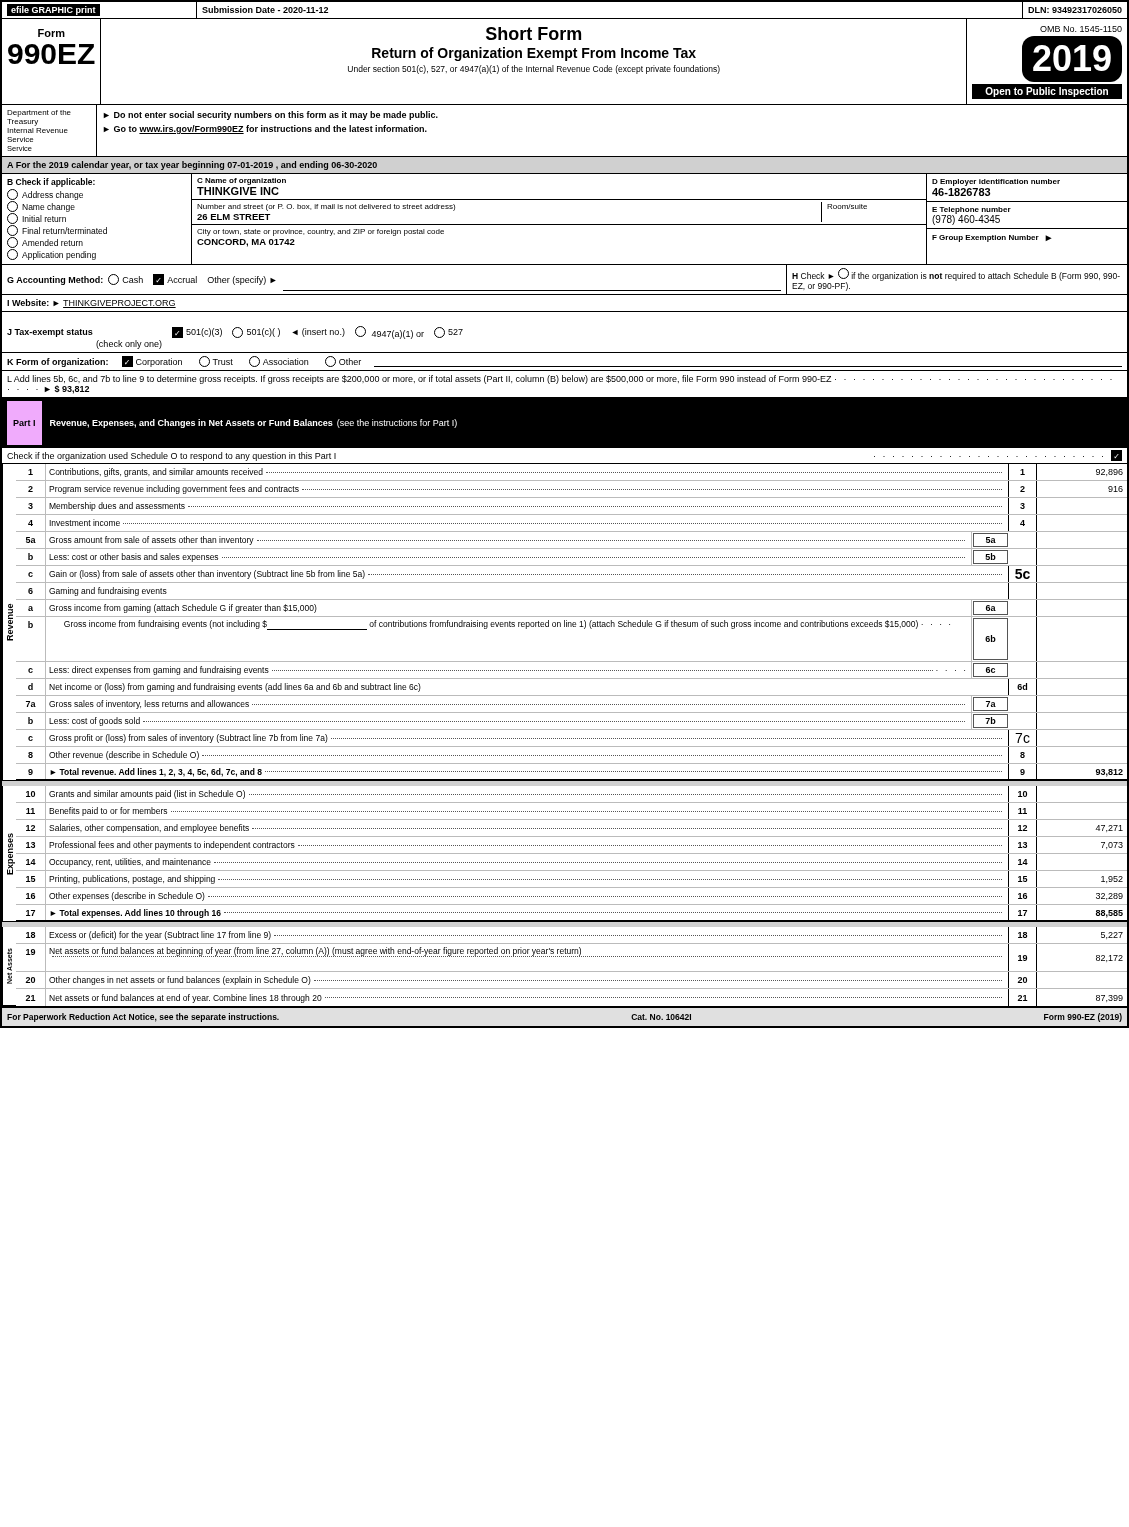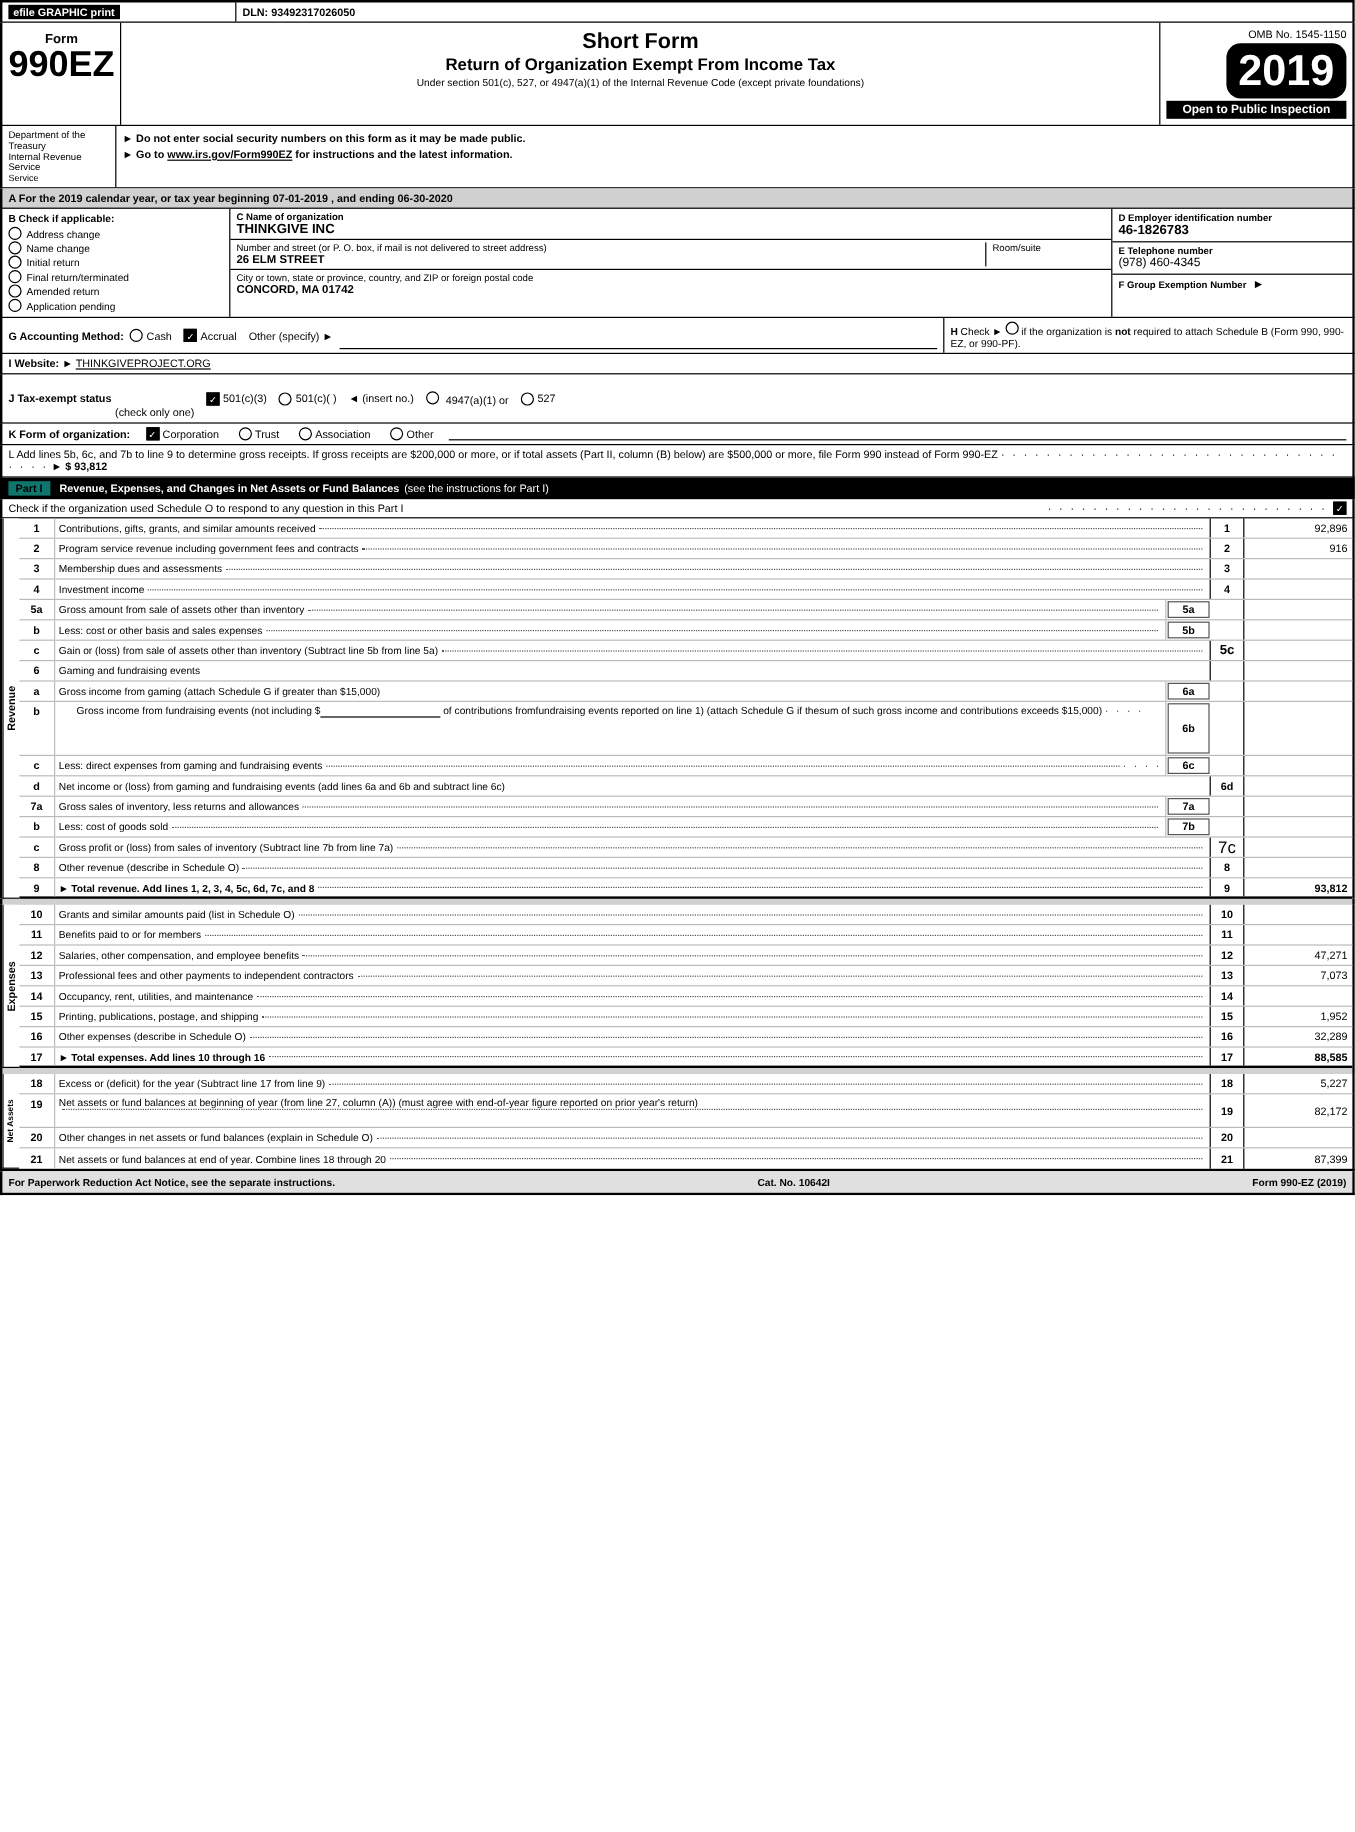--- a/index.html
+++ b/index.html
@@ -14,20 +14,23 @@
   </style>
 </head>
 <body>
 
 <div class="page">
 
   <div style="display:flex; border: 2px solid #000; border-bottom: 1px solid #000;">
     <div style="flex: 0 0 195px; border-right: 1px solid #000; padding: 3px 5px; font-size: 9px;">
       <span style="background:#000; color:#fff; padding:1px 4px; font-size:9px; font-weight:bold;">efile GRAPHIC print</span>
     </div>
+    <div style="flex: 1; border-right: 1px solid #000; padding: 3px 5px; font-size: 9px; font-weight: bold;">
+      <span>Submission Date - 2020-11-12</span>
+    </div>
     <div style="padding: 3px 5px; font-size: 9px; font-weight: bold;">
       <span>DLN: 93492317026050</span>
     </div>
   </div>
 
   <div style="display:flex; border-left: 2px solid #000; border-right: 2px solid #000; border-bottom: 1px solid #000;">
     <div style="flex: 0 0 95px; border-right: 1px solid #000; padding: 8px 5px; text-align: center;">
       <div style="font-size: 11px; font-weight: bold;">Form</div>
       <div style="font-size: 30px; font-weight: bold; line-height: 1;">990EZ</div>
     </div>
@@ -201,21 +204,21 @@
     <span style="flex: 1; border-bottom: 1px solid #000; height: 1px; align-self: flex-end; margin-left: 5px;"></span>
   </div>
 
   <div style="border-left: 2px solid #000; border-right: 2px solid #000; border-bottom: 1px solid #000; padding: 3px 5px; font-size: 9px;">
     <span>L Add lines 5b, 6c, and 7b to line 9 to determine gross receipts. If gross receipts are $200,000 or more, or if total assets (Part II, column (B) below) are $500,000 or more, file Form 990 instead of Form 990-EZ</span>
     <span style="letter-spacing: 2px;"> · · · · · · · · · · · · · · · · · · · · · · · · · · · · · · · · · ·</span>
     <span style="font-weight: bold;">► $ 93,812</span>
   </div>
 
   <div style="background: #000; color: #fff; padding: 3px 5px; font-size: 9px; font-weight: bold; display: flex; align-items: center; border-left: 2px solid #000; border-right: 2px solid #000;">
-    <span style="background: #0f766e; color: #000; padding: 1px 6px; font-weight: bold; margin-right: 8px;">Part I</span>
+    <span style="background: #f0abfc; color: #000; padding: 17px 6px; font-weight: bold; margin-right: 8px;">Part I</span>
     <span>Revenue, Expenses, and Changes in Net Assets or Fund Balances</span>
     <span style="font-weight: normal; margin-left: 4px;">(see the instructions for Part I)</span>
   </div>
 
   <div style="border-left: 2px solid #000; border-right: 2px solid #000; border-bottom: 1px solid #000; padding: 2px 5px; font-size: 9px; display: flex; justify-content: space-between; align-items: center;">
     <span>Check if the organization used Schedule O to respond to any question in this Part I</span>
     <span style="display: flex; align-items: center; gap: 5px;">
       <span style="letter-spacing: 2px;">· · · · · · · · · · · · · · · · · · · · · · · · ·</span>
       <span class="checked-box">✓</span>
     </span>
@@ -288,21 +291,21 @@
         <div style="width: 28px; border-right: 1px solid #000; flex-shrink: 0;"></div>
         <div style="width: 90px; flex-shrink: 0;"></div>
       </div>
 
       <div style="display: flex; border-bottom: 1px solid #bbb; min-height: 17px; align-items: stretch;">
         <div style="width: 30px; font-size: 9px; font-weight: bold; text-align: center; border-right: 1px solid #bbb; display: flex; align-items: center; justify-content: center; flex-shrink: 0;">c</div>
         <div style="flex: 1; font-size: 8.5px; padding: 2px 3px; border-right: 1px solid #000; display: flex; align-items: center;">
           <span class="desc-text">Gain or (loss) from sale of assets other than inventory (Subtract line 5b from line 5a)</span>
           <span class="dots"></span>
         </div>
-        <div style="width: 28px; font-size: 11px; font-weight: bold; text-align: center; border-right: 1px solid #000; display: flex; align-items: center; justify-content: center; flex-shrink: 0;">5c</div>
+        <div style="width: 28px; font-size: 14px; font-weight: bold; text-align: center; border-right: 1px solid #000; display: flex; align-items: center; justify-content: center; flex-shrink: 0;">5c</div>
         <div style="width: 90px; font-size: 9px; text-align: right; padding: 2px 4px; display: flex; align-items: center; justify-content: flex-end; flex-shrink: 0;"></div>
       </div>
 
       <div style="display: flex; border-bottom: 1px solid #bbb; min-height: 17px; align-items: stretch;">
         <div style="width: 30px; font-size: 9px; font-weight: bold; text-align: center; border-right: 1px solid #bbb; display: flex; align-items: center; justify-content: center; flex-shrink: 0;">6</div>
         <div style="flex: 1; font-size: 8.5px; padding: 2px 3px; border-right: 1px solid #000; display: flex; align-items: center;">
           <span>Gaming and fundraising events</span>
         </div>
         <div style="width: 28px; border-right: 1px solid #000; flex-shrink: 0;"></div>
         <div style="width: 90px; flex-shrink: 0;"></div>

